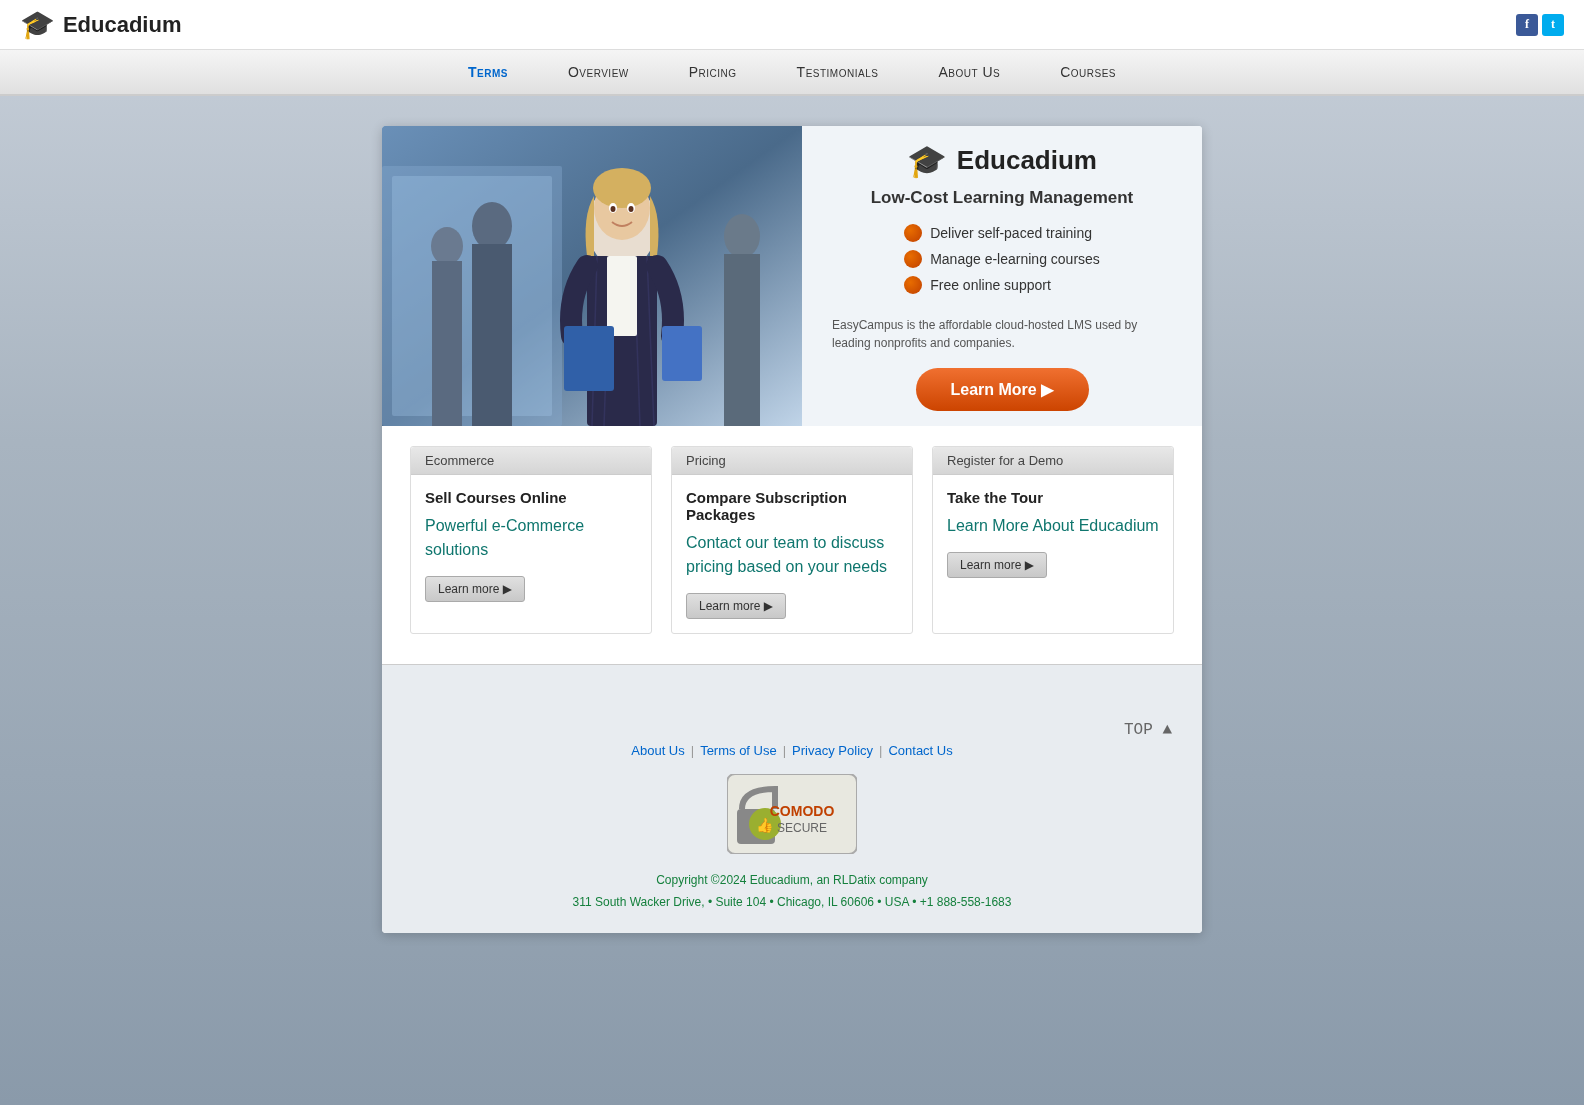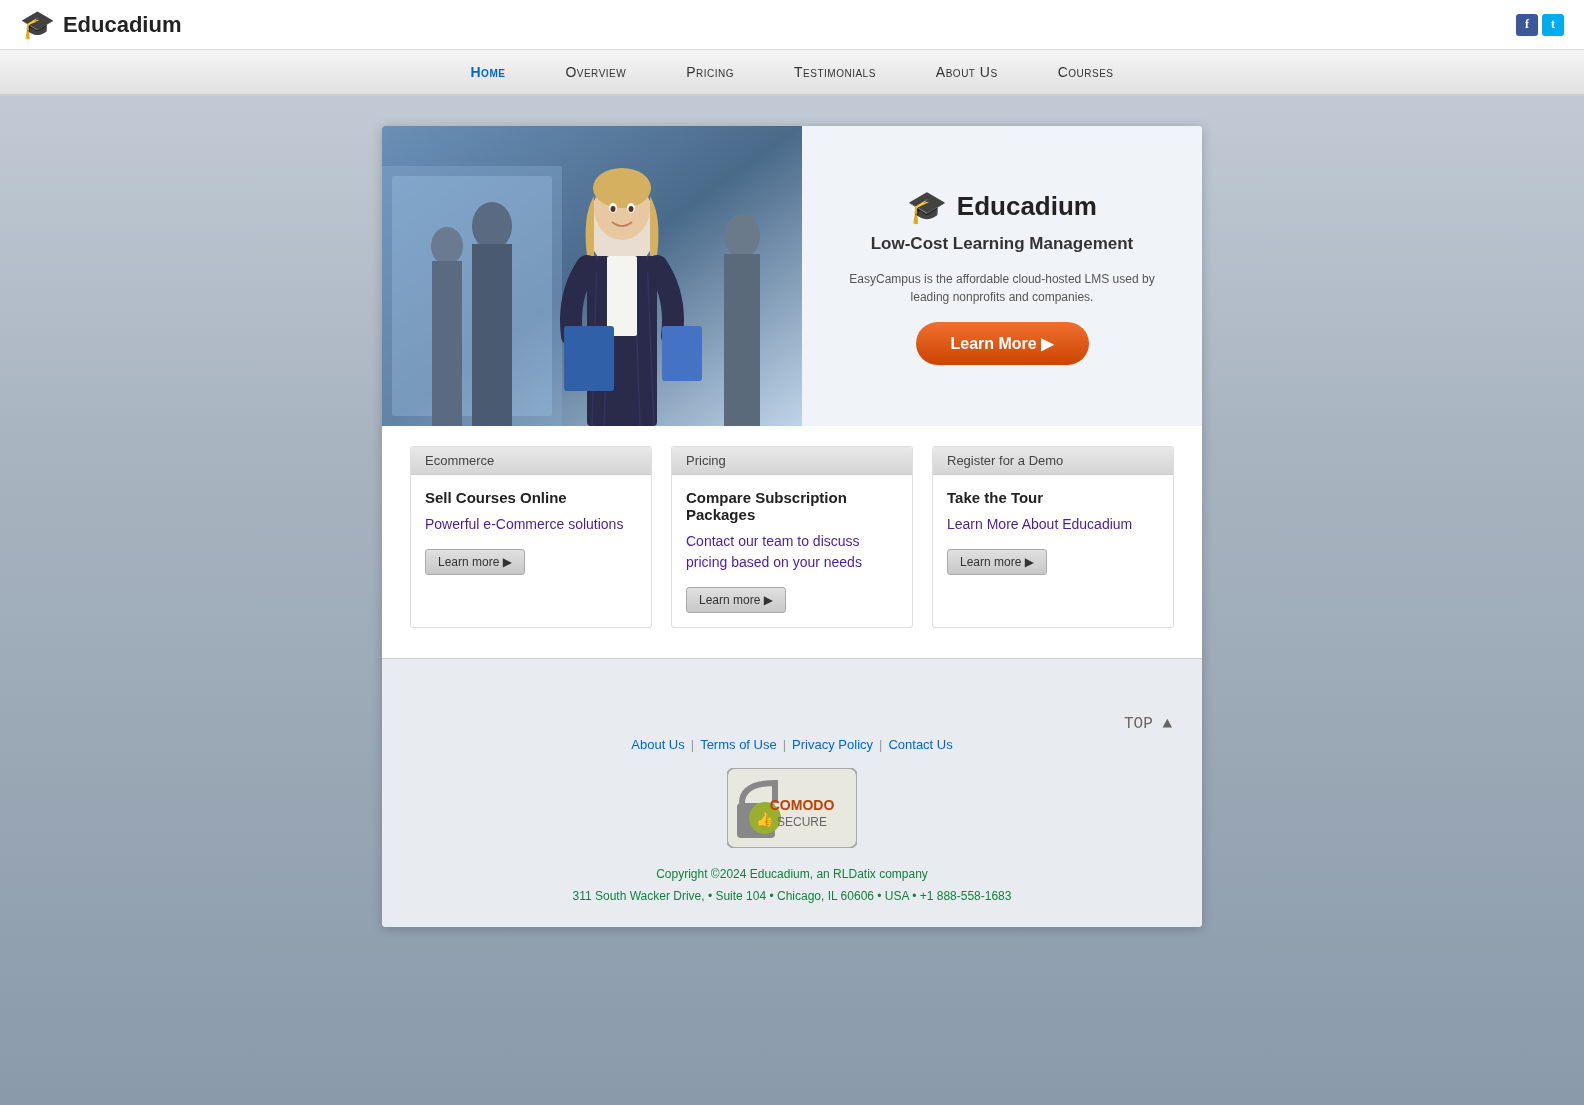--- a/index.html
+++ b/index.html
@@ -152,21 +152,21 @@
       width: 18px;
       height: 18px;
       background: radial-gradient(circle at 35% 35%, #e86c00, #c04000);
       border-radius: 50%;
       flex-shrink: 0;
       display: inline-block;
     }
     .hero-desc {
       font-size: 12px;
       color: #555;
-      text-align: center;
+      text-align: left;
       margin-bottom: 16px;
       font-family: Arial, sans-serif;
       line-height: 1.5;
     }
     .learn-more-btn {
       background: linear-gradient(180deg, #f07030 0%, #cc4400 100%);
       color: #fff;
       border: none;
       border-radius: 25px;
       padding: 12px 35px;
@@ -205,22 +205,22 @@
       padding: 14px;
     }
     .card-title {
       font-size: 15px;
       font-weight: bold;
       color: #222;
       margin-bottom: 8px;
       font-family: Arial, sans-serif;
     }
     .card-text {
-      font-size: 14px;
-      color: #4c1d95;
+      font-size: 16px;
+      color: #0f766e;
       line-height: 1.5;
       margin-bottom: 14px;
       font-family: Arial, sans-serif;
     }
     .card-btn {
       background: linear-gradient(180deg, #e0e0e0 0%, #c8c8c8 100%);
       border: 1px solid #aaa;
       border-radius: 3px;
       padding: 5px 12px;
       font-size: 12px;
@@ -287,21 +287,21 @@
     <span class="logo-text">Educadium</span>
   </div>
   <div class="social-icons">
     <a class="social-btn fb-btn">f</a>
     <a class="social-btn tw-btn">t</a>
   </div>
 </div>
 
 <div class="nav-bar">
   <div class="nav-inner">
-    <a class="nav-item active">Home</a>
+    <a class="nav-item active">Terms</a>
     <a class="nav-item">Overview</a>
     <a class="nav-item">Pricing</a>
     <a class="nav-item">Testimonials</a>
     <a class="nav-item">About Us</a>
     <a class="nav-item">Courses</a>
   </div>
 </div>
 
 <div style="max-width:820px;margin:30px auto;">
   <div class="main-wrapper">
@@ -362,20 +362,34 @@
           <rect x="342" y="128" width="36" height="172" fill="#5a6a7a"></rect>
         </svg>
       </div>
 
       <div class="hero-right">
         <div class="hero-brand">
           <span class="hero-brand-icon">🎓</span>
           <span class="hero-brand-name">Educadium</span>
         </div>
         <div class="hero-tagline">Low-Cost Learning Management</div>
+        <ul class="hero-features">
+          <li>
+            <span class="bullet-icon"></span>
+            <span>Deliver self-paced training</span>
+          </li>
+          <li>
+            <span class="bullet-icon"></span>
+            <span>Manage e-learning courses</span>
+          </li>
+          <li>
+            <span class="bullet-icon"></span>
+            <span>Free online support</span>
+          </li>
+        </ul>
         <div class="hero-desc">EasyCampus is the affordable cloud-hosted LMS used
 by leading nonprofits and companies.</div>
         <button class="learn-more-btn">Learn More ▶</button>
       </div>
     </div>
 
     <div class="cards-section">
 
       <div class="card">
         <div class="card-tab">Ecommerce</div>

